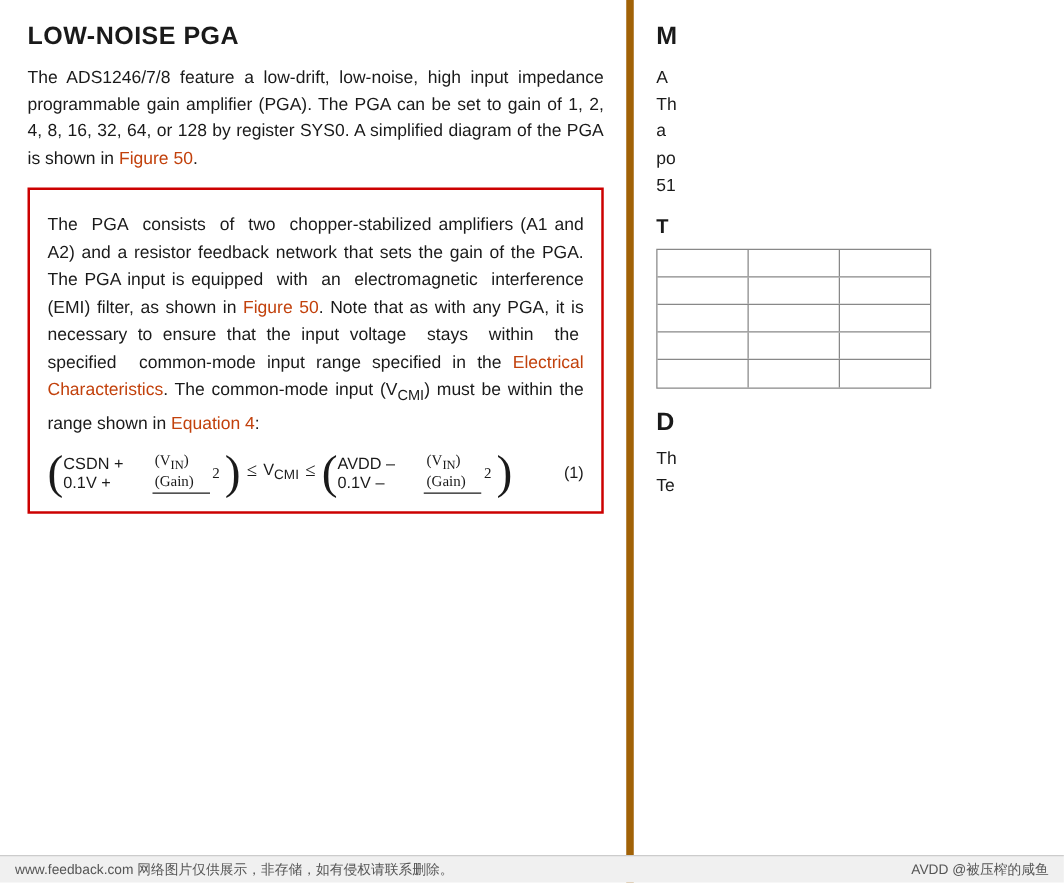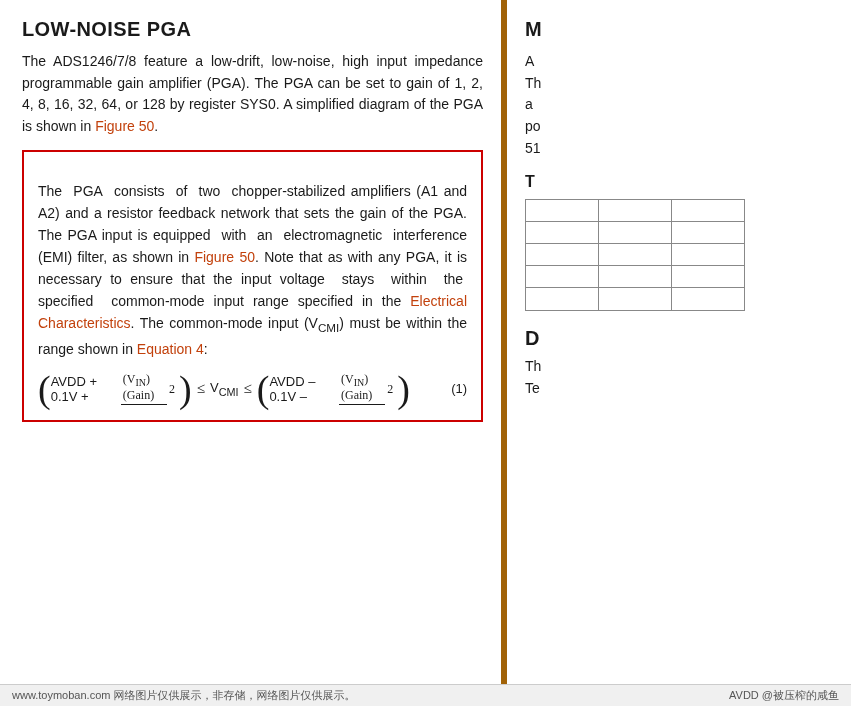--- a/index.html
+++ b/index.html
@@ -53,21 +53,21 @@
       text-align: justify;
     }
 
     .link {
       color: #c2410c;
       text-decoration: none;
     }
 
     .boxed-content {
       border: 2px solid #cc0000;
-      padding: 28px 14px 10px 14px;
+      padding: 16px 14px 10px 14px;
       margin-bottom: 10px;
     }
 
     .boxed-text {
       font-family: Arial, Helvetica, sans-serif;
       font-size: 14px;
       line-height: 1.58;
       text-align: justify;
       margin-bottom: 10px;
     }
@@ -219,21 +219,21 @@
       <span>The ADS1246/7/8 feature a low-drift, low-noise, high input impedance programmable gain amplifier (PGA). The PGA can be set to gain of 1, 2, 4, 8, 16, 32, 64, or 128 by register SYS0. A simplified diagram of the PGA is shown in </span><a class="link">Figure 50</a><span>.</span>
     </div>
 
     <div class="boxed-content">
       <div class="boxed-text">
         <span>The&nbsp; PGA&nbsp; consists&nbsp; of&nbsp; two&nbsp; chopper-stabilized amplifiers (A1 and A2) and a resistor feedback network that sets the gain of the PGA. The PGA input is equipped&nbsp; with&nbsp; an&nbsp; electromagnetic&nbsp; interference (EMI) filter, as shown in </span><a class="link">Figure 50</a><span>. Note that as with any PGA, it is necessary to ensure that the input voltage&nbsp; stays&nbsp; within&nbsp; the&nbsp; specified&nbsp; common-mode input range specified in the </span><a class="link">Electrical Characteristics</a><span>. The common-mode input (V<sub>CMI</sub>) must be within the range shown in </span><a class="link">Equation 4</a><span>:</span>
       </div>
 
       <div class="equation-row">
         <span class="big-paren">(</span>
-        <span class="eq-text">AVDD + 0.1V +</span>
+        <span class="eq-text">CSDN + 0.1V +</span>
         <span class="frac">
           <span class="frac-num">(V<sub>IN</sub>)(Gain)</span>
           <span class="frac-den">2</span>
         </span>
         <span class="big-paren">)</span>
         <span class="eq-symbol">≤</span>
         <span class="eq-text">V<sub>CMI</sub></span>
         <span class="eq-symbol">≤</span>
         <span class="big-paren">(</span>
         <span class="eq-text">AVDD – 0.1V –</span>
@@ -291,16 +291,16 @@
     </div>
 
     <div class="right-section-title3">D</div>
     <div class="right-text2">
       Th<br>
       Te
     </div>
   </div>
 
   <div class="footer-bar">
-    <span>www.toymoban.com 网络图片仅供展示，非存储，网络图片仅供展示。</span>
+    <span>www.feedback.com 网络图片仅供展示，非存储，如有侵权请联系删除。</span>
     <span>AVDD @被压榨的咸鱼</span>
   </div>
 </div>
 
 </body></html>

